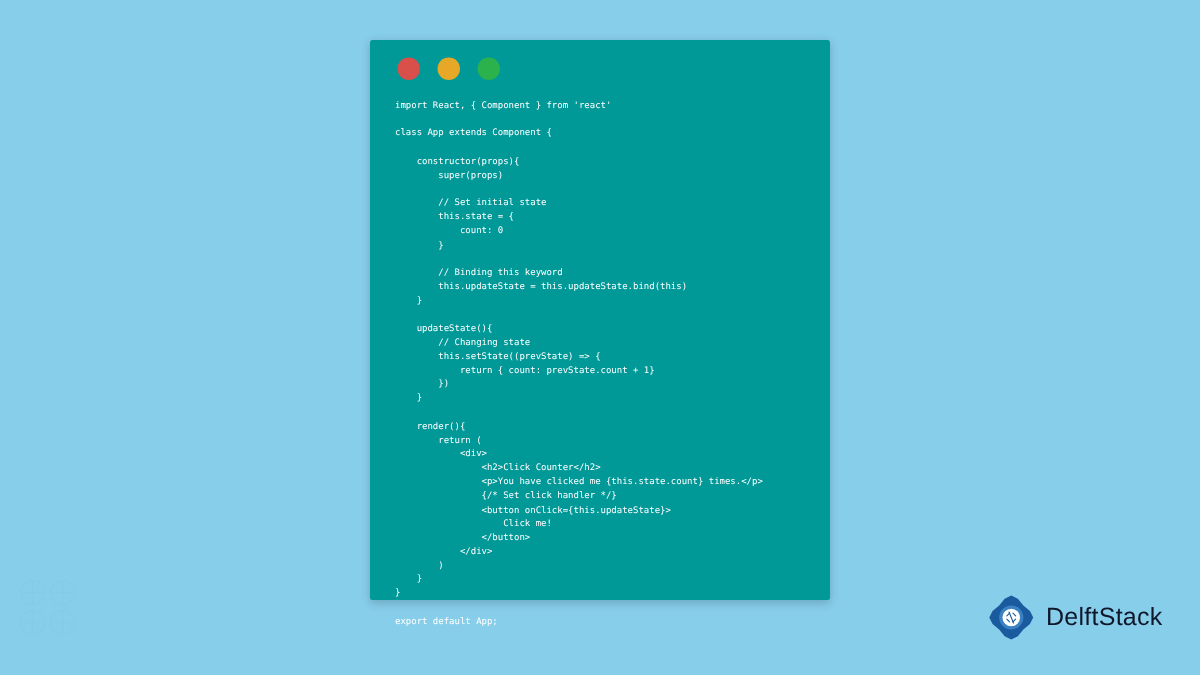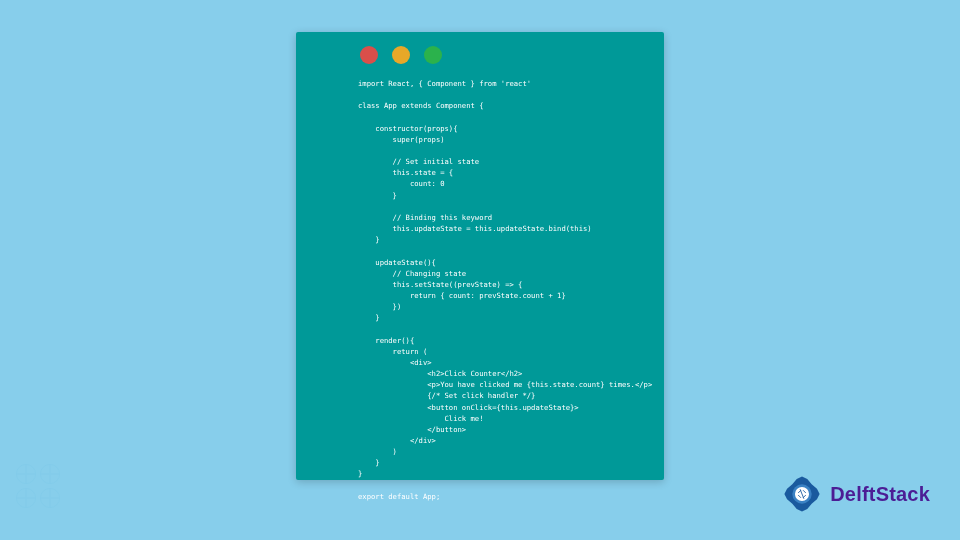--- a/index.html
+++ b/index.html
@@ -14,21 +14,20 @@
     .code-window {
       position: absolute;
       left: 50%;
       top: 32px;
       transform: translateX(-50%);
       width: 368px;
       height: 448px;
       background: #009998;
       border-radius: 2px;
       box-shadow: 0 2px 8px rgba(0,0,0,0.2);
-      padding-left: 42px;
     }
     .window-controls {
       display: flex;
       gap: 14px;
       padding: 14px 22px 8px;
     }
     .dot {
       width: 18px;
       height: 18px;
       border-radius: 50%;
@@ -54,22 +53,22 @@
       gap: 6px;
     }
     .logo-mark {
       width: 44px;
       height: 44px;
       position: relative;
     }
     .logo-mark svg { width: 100%; height: 100%; }
     .logo-text {
       font-size: 20px;
-      color: #4c1d95;
-      font-weight: 700;
+      color: #0f172a;
+      font-weight: 400;
       letter-spacing: 0.2px;
     }
     .bg-deco {
       position: absolute;
       left: 6px;
       bottom: 6px;
       width: 80px;
       height: 80px;
       opacity: 0.12;
     }

